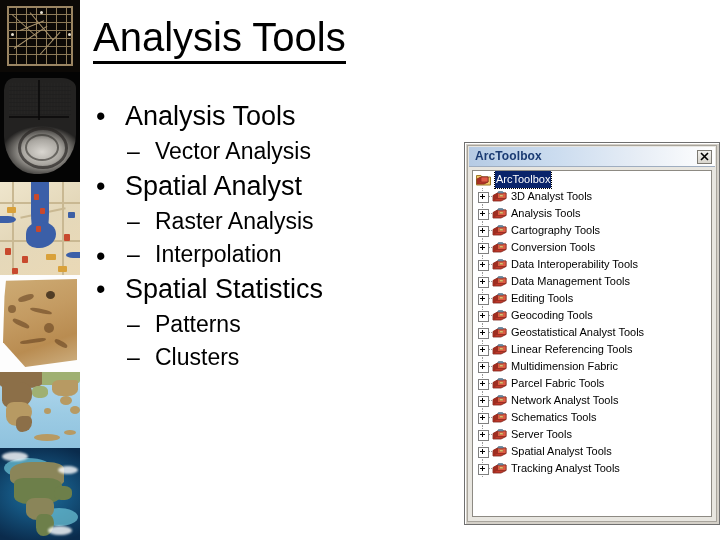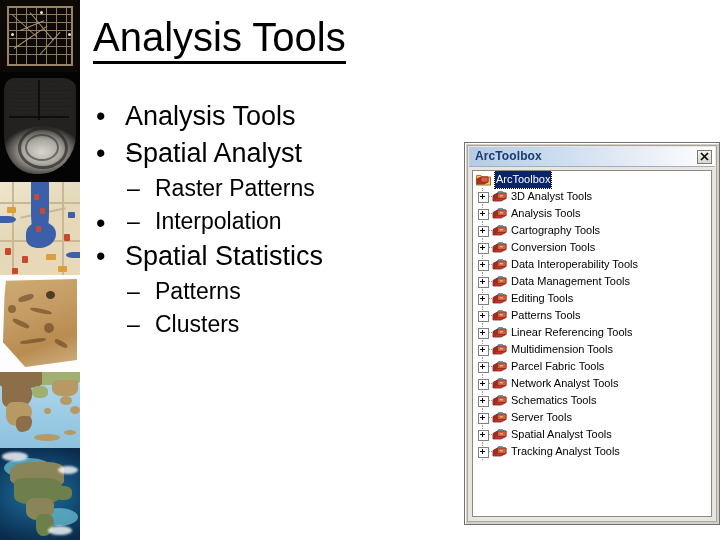--- a/index.html
+++ b/index.html
@@ -243,23 +243,23 @@
       <div class="cloud" style="left:2px;top:4px;width:26px;height:9px;"></div>
       <div class="cloud" style="left:58px;top:18px;width:20px;height:8px;"></div>
       <div class="cloud" style="left:48px;top:78px;width:24px;height:9px;"></div>
     </div>
   </div>
 
   <div id="title"><span class="u">Analysis Tools</span></div>
 
   <div id="bullets">
     <div class="lvl1"><span class="dot">•</span><span>Analysis Tools</span></div>
-    <div class="lvl2"><span class="dash">–</span></div>
+    <div class="lvl2"><span class="dash">–</span><span>Vector Analysis</span></div>
     <div class="lvl1"><span class="dot">•</span><span>Spatial Analyst</span></div>
-    <div class="lvl2"><span class="dash">–</span><span>Raster Patterns</span></div>
+    <div class="lvl2"><span class="dash">–</span><span>Raster Analysis</span></div>
     <div class="lvl1"><span class="dot">•</span></div>
     <div class="lvl2"><span class="dash">–</span><span>Interpolation</span></div>
     <div class="lvl1"><span class="dot">•</span><span>Spatial Statistics</span></div>
     <div class="lvl2"><span class="dash">–</span><span>Patterns</span></div>
     <div class="lvl2"><span class="dash">–</span><span>Clusters</span></div>
   </div>
 
   <div id="arctoolbox">
     <div id="atb-inner">
 
@@ -350,39 +350,48 @@
   </svg>
 </span><span class="lbl">Editing Tools</span></div>
             <div class="tree-row child"><span class="guide"></span><span class="hline"></span><span class="plus"></span><span class="tbx-icon">
   <svg width="15" height="13" viewBox="0 0 15 13">
     <path d="M1 5.5 L5.5 3 L14 3 L14 8.5 L9 11 L1 11 Z" fill="#c0392b" stroke="#7b2116" stroke-width=".8"></path>
     <path d="M5.5 3 L14 3 L14 8.5 L5.5 8.5 Z" fill="#df5a45" stroke="#7b2116" stroke-width=".6"></path>
     <path d="M1 5.5 L5.5 3 L5.5 8.5 L1 11 Z" fill="#9e2d20"></path>
     <path d="M6.5 1.5 L10.5 1.5 L11.5 3 L5.8 3 Z" fill="#6f8fa8" stroke="#4c6a80" stroke-width=".6"></path>
     <rect x="7.6" y="5" width="3.4" height="1.6" fill="#f3d28a" stroke="#9a7b32" stroke-width=".5"></rect>
   </svg>
-</span><span class="lbl">Patterns Tools</span></div>
+</span><span class="lbl">Geocoding Tools</span></div>
+            <div class="tree-row child"><span class="guide"></span><span class="hline"></span><span class="plus"></span><span class="tbx-icon">
+  <svg width="15" height="13" viewBox="0 0 15 13">
+    <path d="M1 5.5 L5.5 3 L14 3 L14 8.5 L9 11 L1 11 Z" fill="#c0392b" stroke="#7b2116" stroke-width=".8"></path>
+    <path d="M5.5 3 L14 3 L14 8.5 L5.5 8.5 Z" fill="#df5a45" stroke="#7b2116" stroke-width=".6"></path>
+    <path d="M1 5.5 L5.5 3 L5.5 8.5 L1 11 Z" fill="#9e2d20"></path>
+    <path d="M6.5 1.5 L10.5 1.5 L11.5 3 L5.8 3 Z" fill="#6f8fa8" stroke="#4c6a80" stroke-width=".6"></path>
+    <rect x="7.6" y="5" width="3.4" height="1.6" fill="#f3d28a" stroke="#9a7b32" stroke-width=".5"></rect>
+  </svg>
+</span><span class="lbl">Geostatistical Analyst Tools</span></div>
             <div class="tree-row child"><span class="guide"></span><span class="hline"></span><span class="plus"></span><span class="tbx-icon">
   <svg width="15" height="13" viewBox="0 0 15 13">
     <path d="M1 5.5 L5.5 3 L14 3 L14 8.5 L9 11 L1 11 Z" fill="#c0392b" stroke="#7b2116" stroke-width=".8"></path>
     <path d="M5.5 3 L14 3 L14 8.5 L5.5 8.5 Z" fill="#df5a45" stroke="#7b2116" stroke-width=".6"></path>
     <path d="M1 5.5 L5.5 3 L5.5 8.5 L1 11 Z" fill="#9e2d20"></path>
     <path d="M6.5 1.5 L10.5 1.5 L11.5 3 L5.8 3 Z" fill="#6f8fa8" stroke="#4c6a80" stroke-width=".6"></path>
     <rect x="7.6" y="5" width="3.4" height="1.6" fill="#f3d28a" stroke="#9a7b32" stroke-width=".5"></rect>
   </svg>
 </span><span class="lbl">Linear Referencing Tools</span></div>
             <div class="tree-row child"><span class="guide"></span><span class="hline"></span><span class="plus"></span><span class="tbx-icon">
   <svg width="15" height="13" viewBox="0 0 15 13">
     <path d="M1 5.5 L5.5 3 L14 3 L14 8.5 L9 11 L1 11 Z" fill="#c0392b" stroke="#7b2116" stroke-width=".8"></path>
     <path d="M5.5 3 L14 3 L14 8.5 L5.5 8.5 Z" fill="#df5a45" stroke="#7b2116" stroke-width=".6"></path>
     <path d="M1 5.5 L5.5 3 L5.5 8.5 L1 11 Z" fill="#9e2d20"></path>
     <path d="M6.5 1.5 L10.5 1.5 L11.5 3 L5.8 3 Z" fill="#6f8fa8" stroke="#4c6a80" stroke-width=".6"></path>
     <rect x="7.6" y="5" width="3.4" height="1.6" fill="#f3d28a" stroke="#9a7b32" stroke-width=".5"></rect>
   </svg>
-</span><span class="lbl">Multidimension Tools</span></div>
+</span><span class="lbl">Multidimension Fabric</span></div>
             <div class="tree-row child"><span class="guide"></span><span class="hline"></span><span class="plus"></span><span class="tbx-icon">
   <svg width="15" height="13" viewBox="0 0 15 13">
     <path d="M1 5.5 L5.5 3 L14 3 L14 8.5 L9 11 L1 11 Z" fill="#c0392b" stroke="#7b2116" stroke-width=".8"></path>
     <path d="M5.5 3 L14 3 L14 8.5 L5.5 8.5 Z" fill="#df5a45" stroke="#7b2116" stroke-width=".6"></path>
     <path d="M1 5.5 L5.5 3 L5.5 8.5 L1 11 Z" fill="#9e2d20"></path>
     <path d="M6.5 1.5 L10.5 1.5 L11.5 3 L5.8 3 Z" fill="#6f8fa8" stroke="#4c6a80" stroke-width=".6"></path>
     <rect x="7.6" y="5" width="3.4" height="1.6" fill="#f3d28a" stroke="#9a7b32" stroke-width=".5"></rect>
   </svg>
 </span><span class="lbl">Parcel Fabric Tools</span></div>
             <div class="tree-row child"><span class="guide"></span><span class="hline"></span><span class="plus"></span><span class="tbx-icon">

